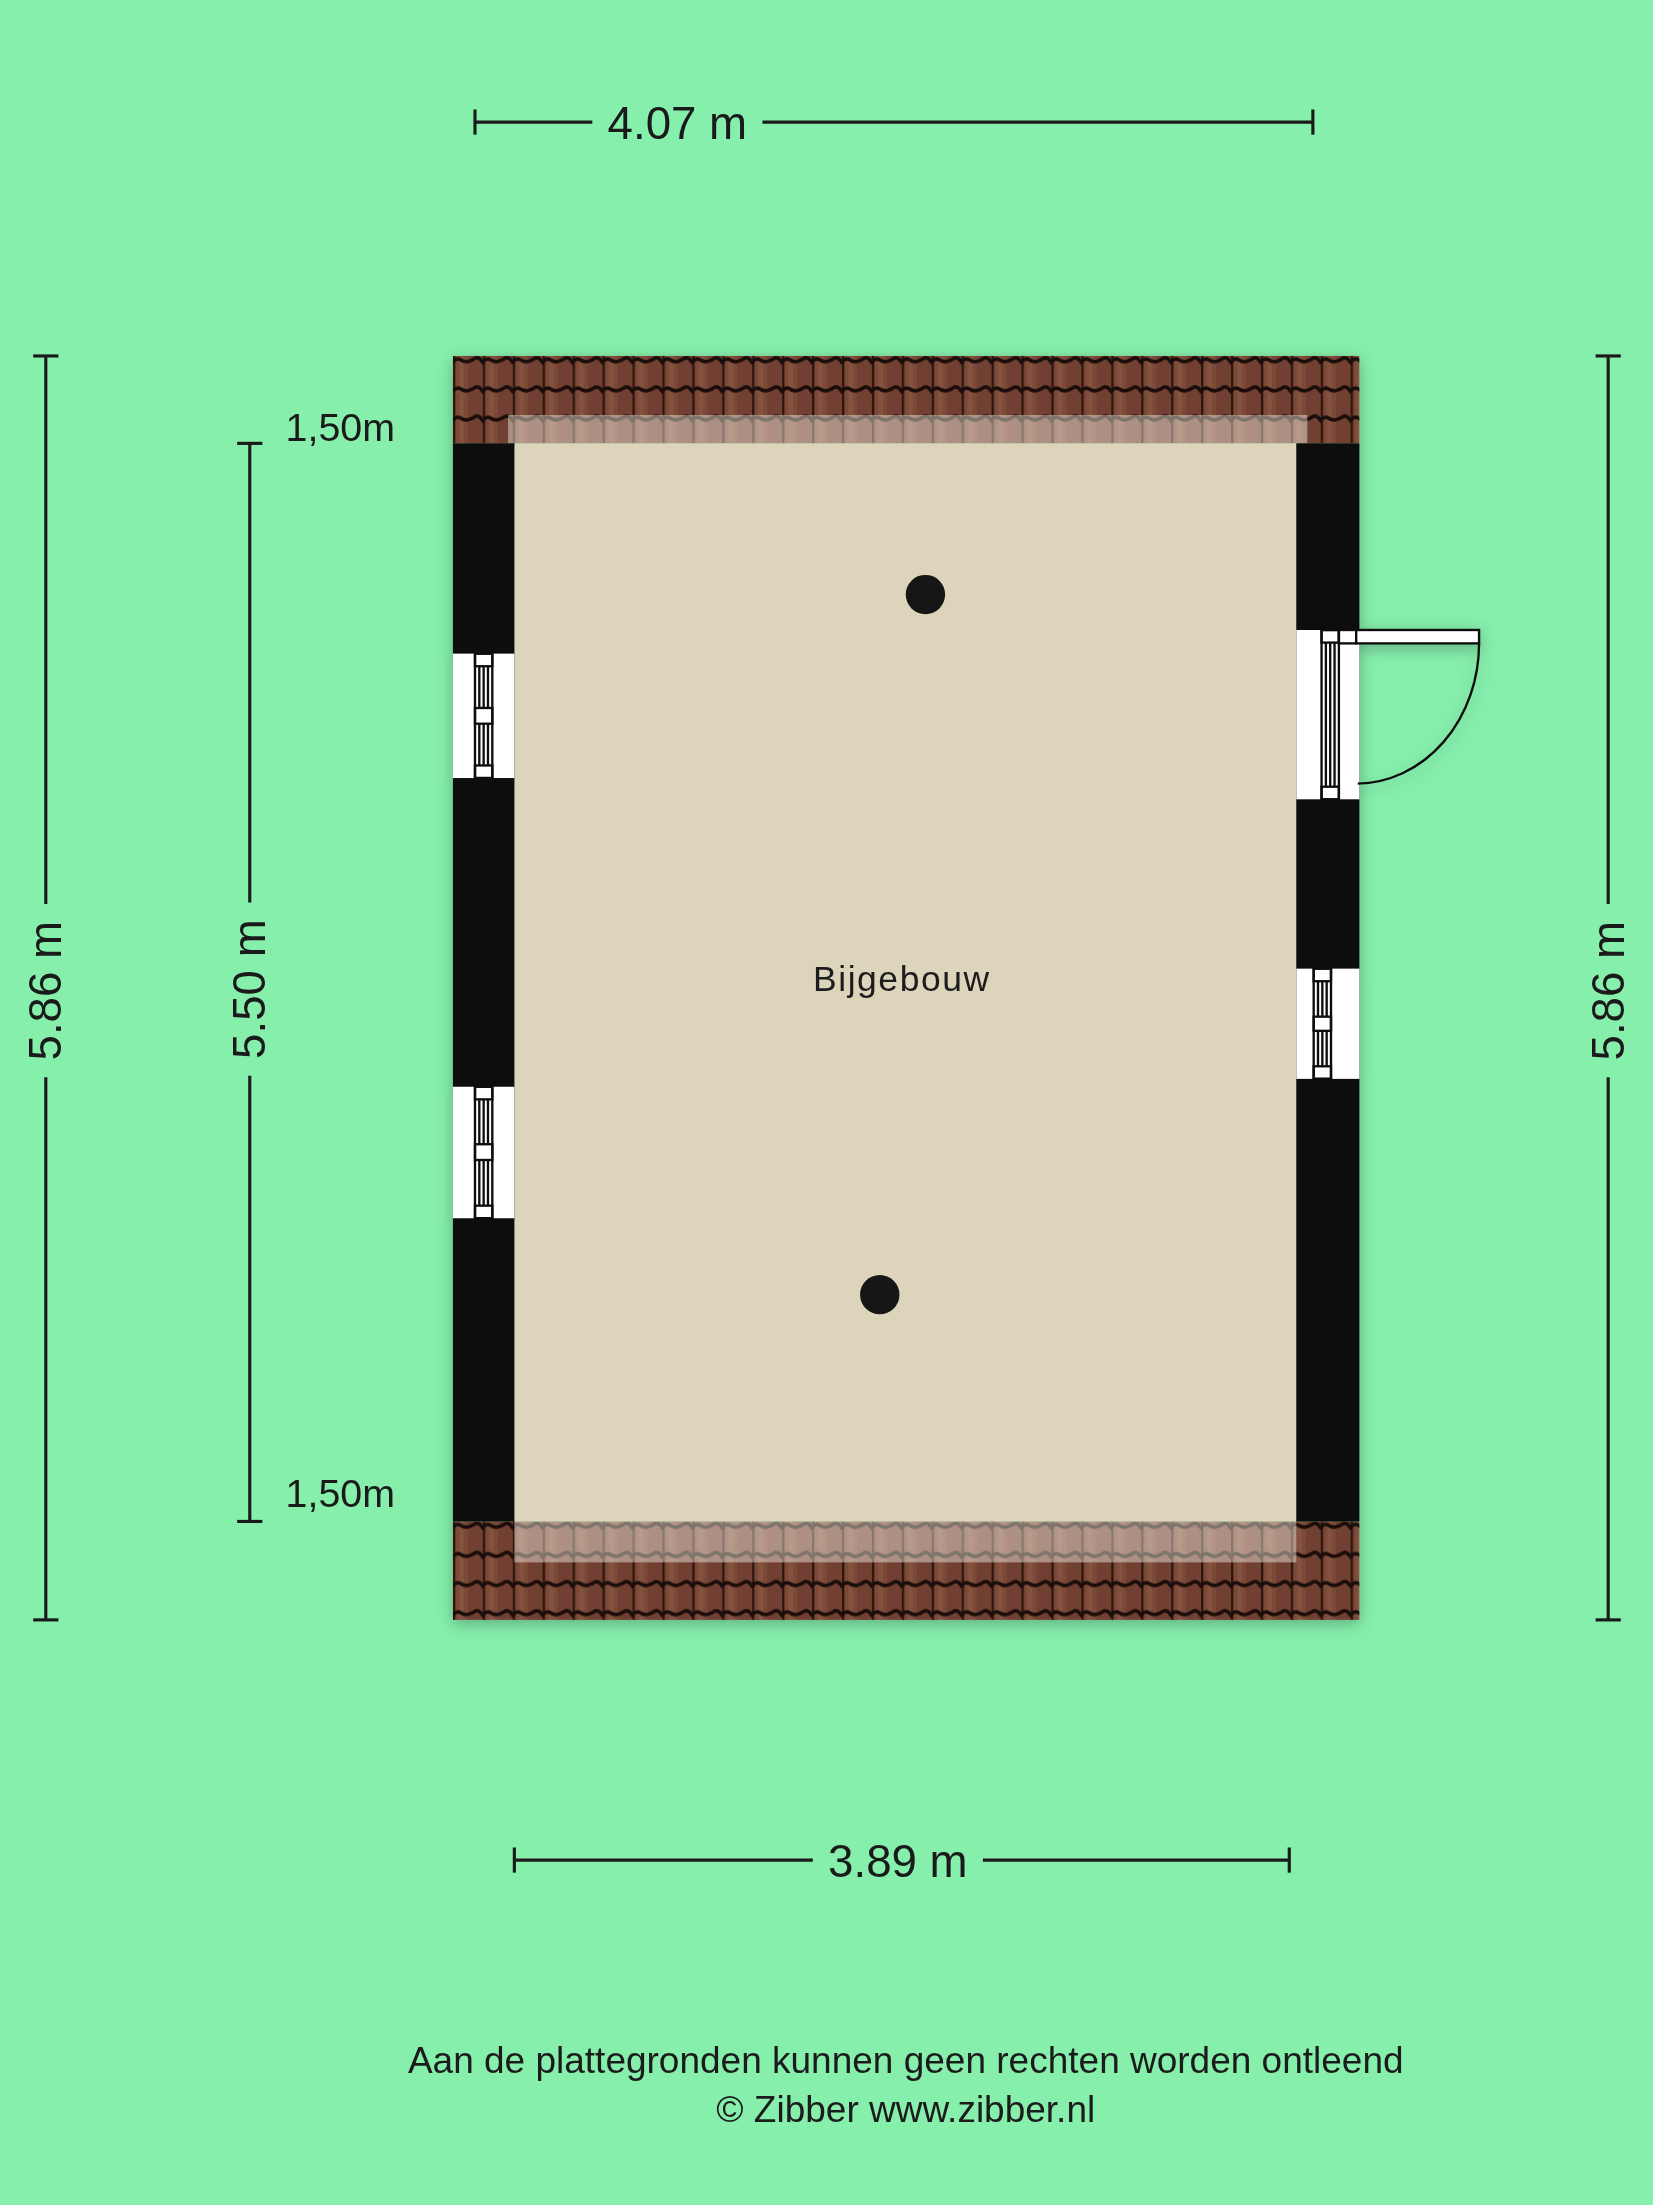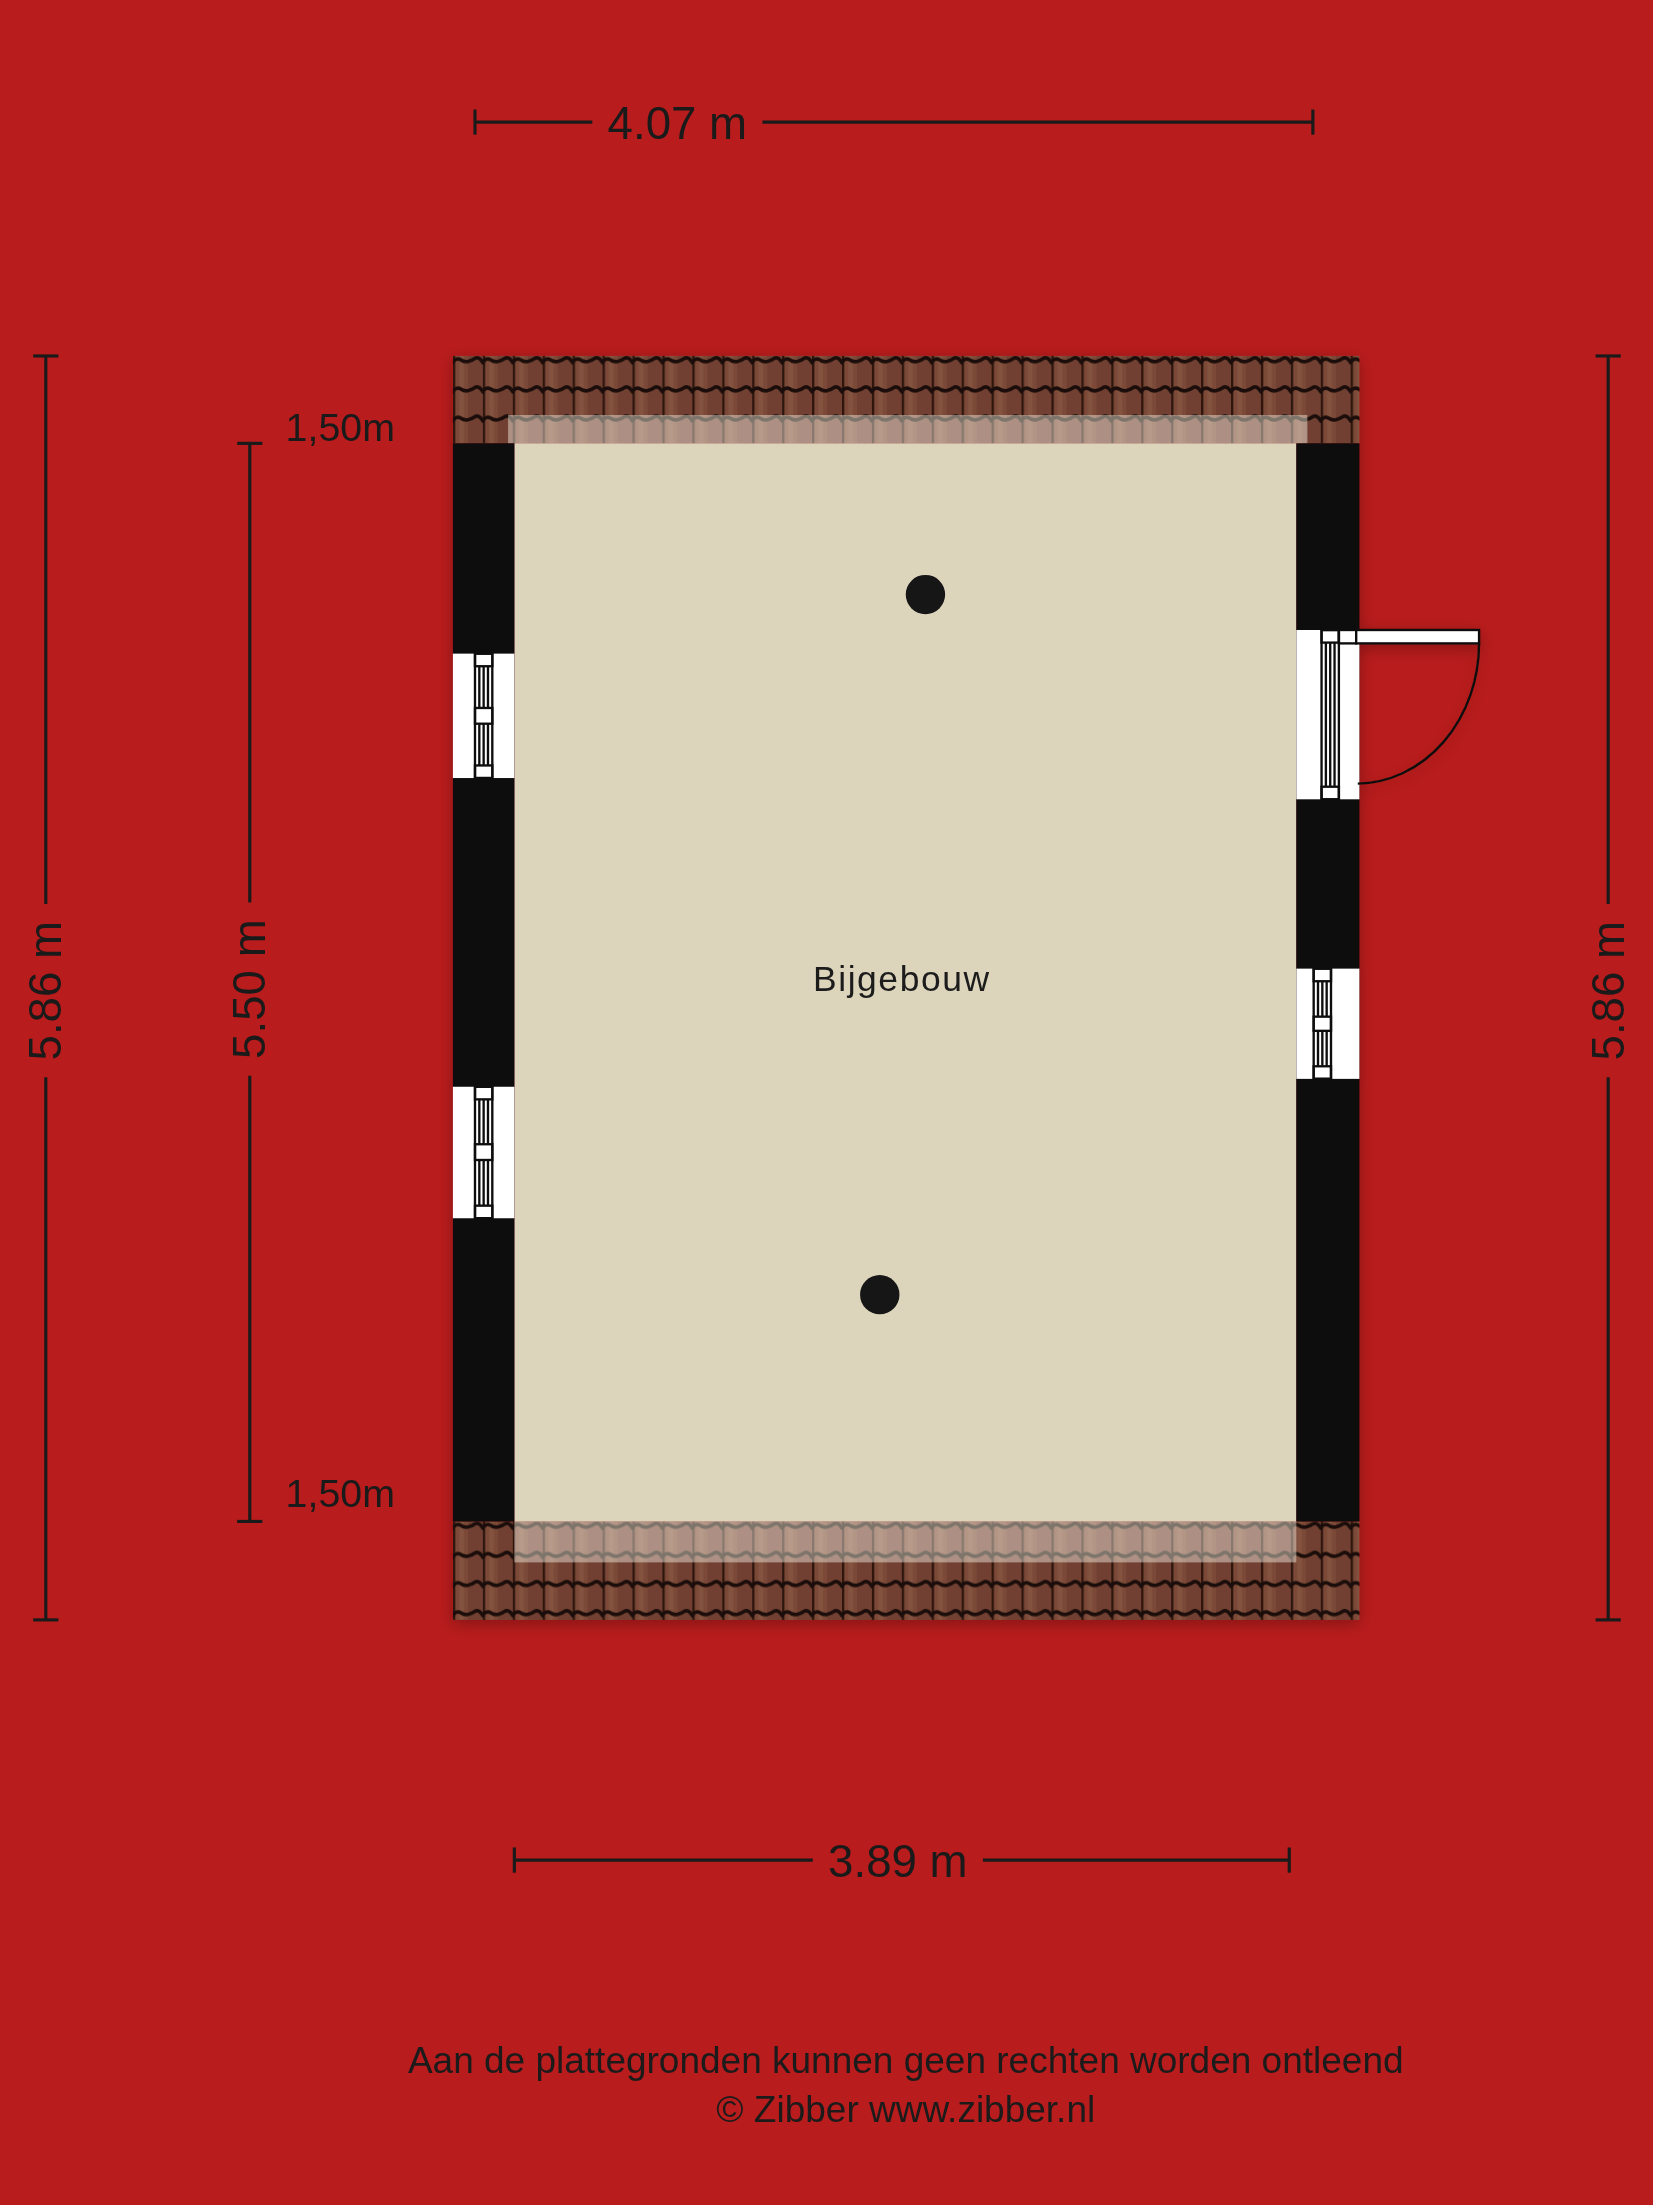--- a/index.html
+++ b/index.html
@@ -1,16 +1,16 @@
 <!DOCTYPE html>
 <html style="font-size:12.6px"><head>
 <meta charset="utf-8">
 <style>
   html,body{margin:0;padding:0;background:#ffffff;}
-  .page{position:relative;width:1654px;height:2205px;background:#b91c1c;overflow:hidden;
+  .page{position:relative;width:1654px;height:2205px;background:#86efac;overflow:hidden;
         font-family:"Liberation Sans", sans-serif;}
   svg{display:block;}
   .dim-line{stroke:#1a1a1a;stroke-width:4;fill:none;}
   .dim-text{font-family:"Liberation Sans",sans-serif;font-size:58px;fill:#1a1a1a;}
   .clear-text{font-family:"Liberation Sans",sans-serif;font-size:50px;fill:#1a1a1a;}
   .room-text{font-family:"Liberation Sans",sans-serif;font-size:45px;letter-spacing:2px;fill:#1c1c1c;}
   .footer-text{font-family:"Liberation Sans",sans-serif;font-size:47px;fill:#1b1b1b;}
   .sym{stroke:#111;stroke-width:3;fill:none;}
   .sym-fill{stroke:#111;stroke-width:3;fill:#ffffff;}
 </style>

